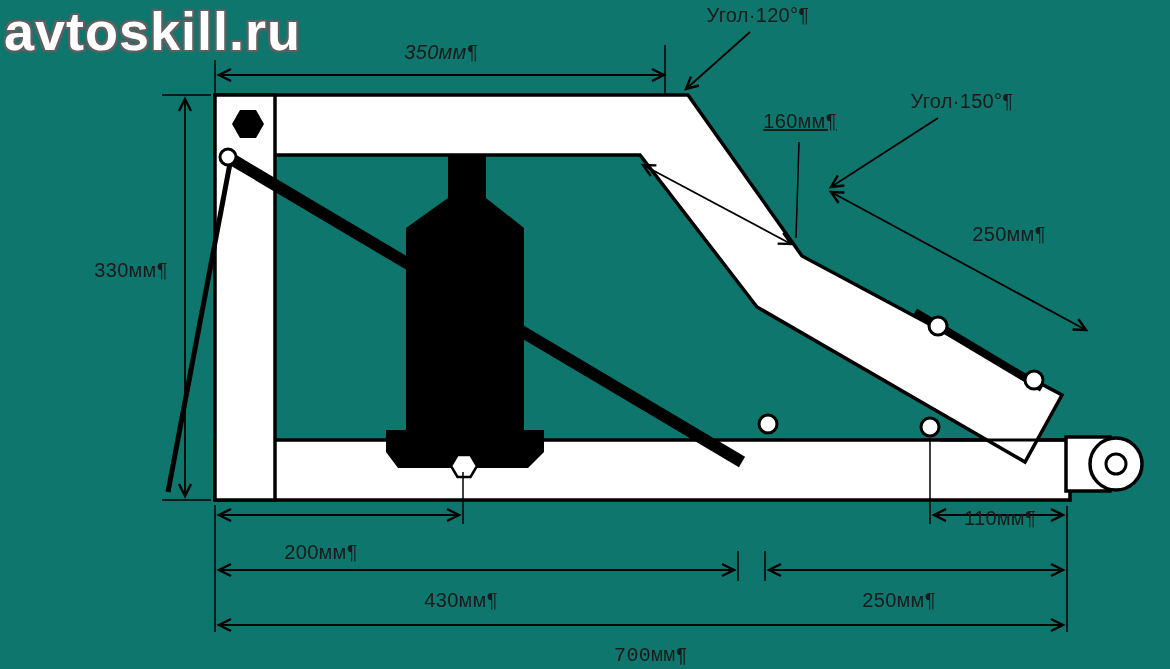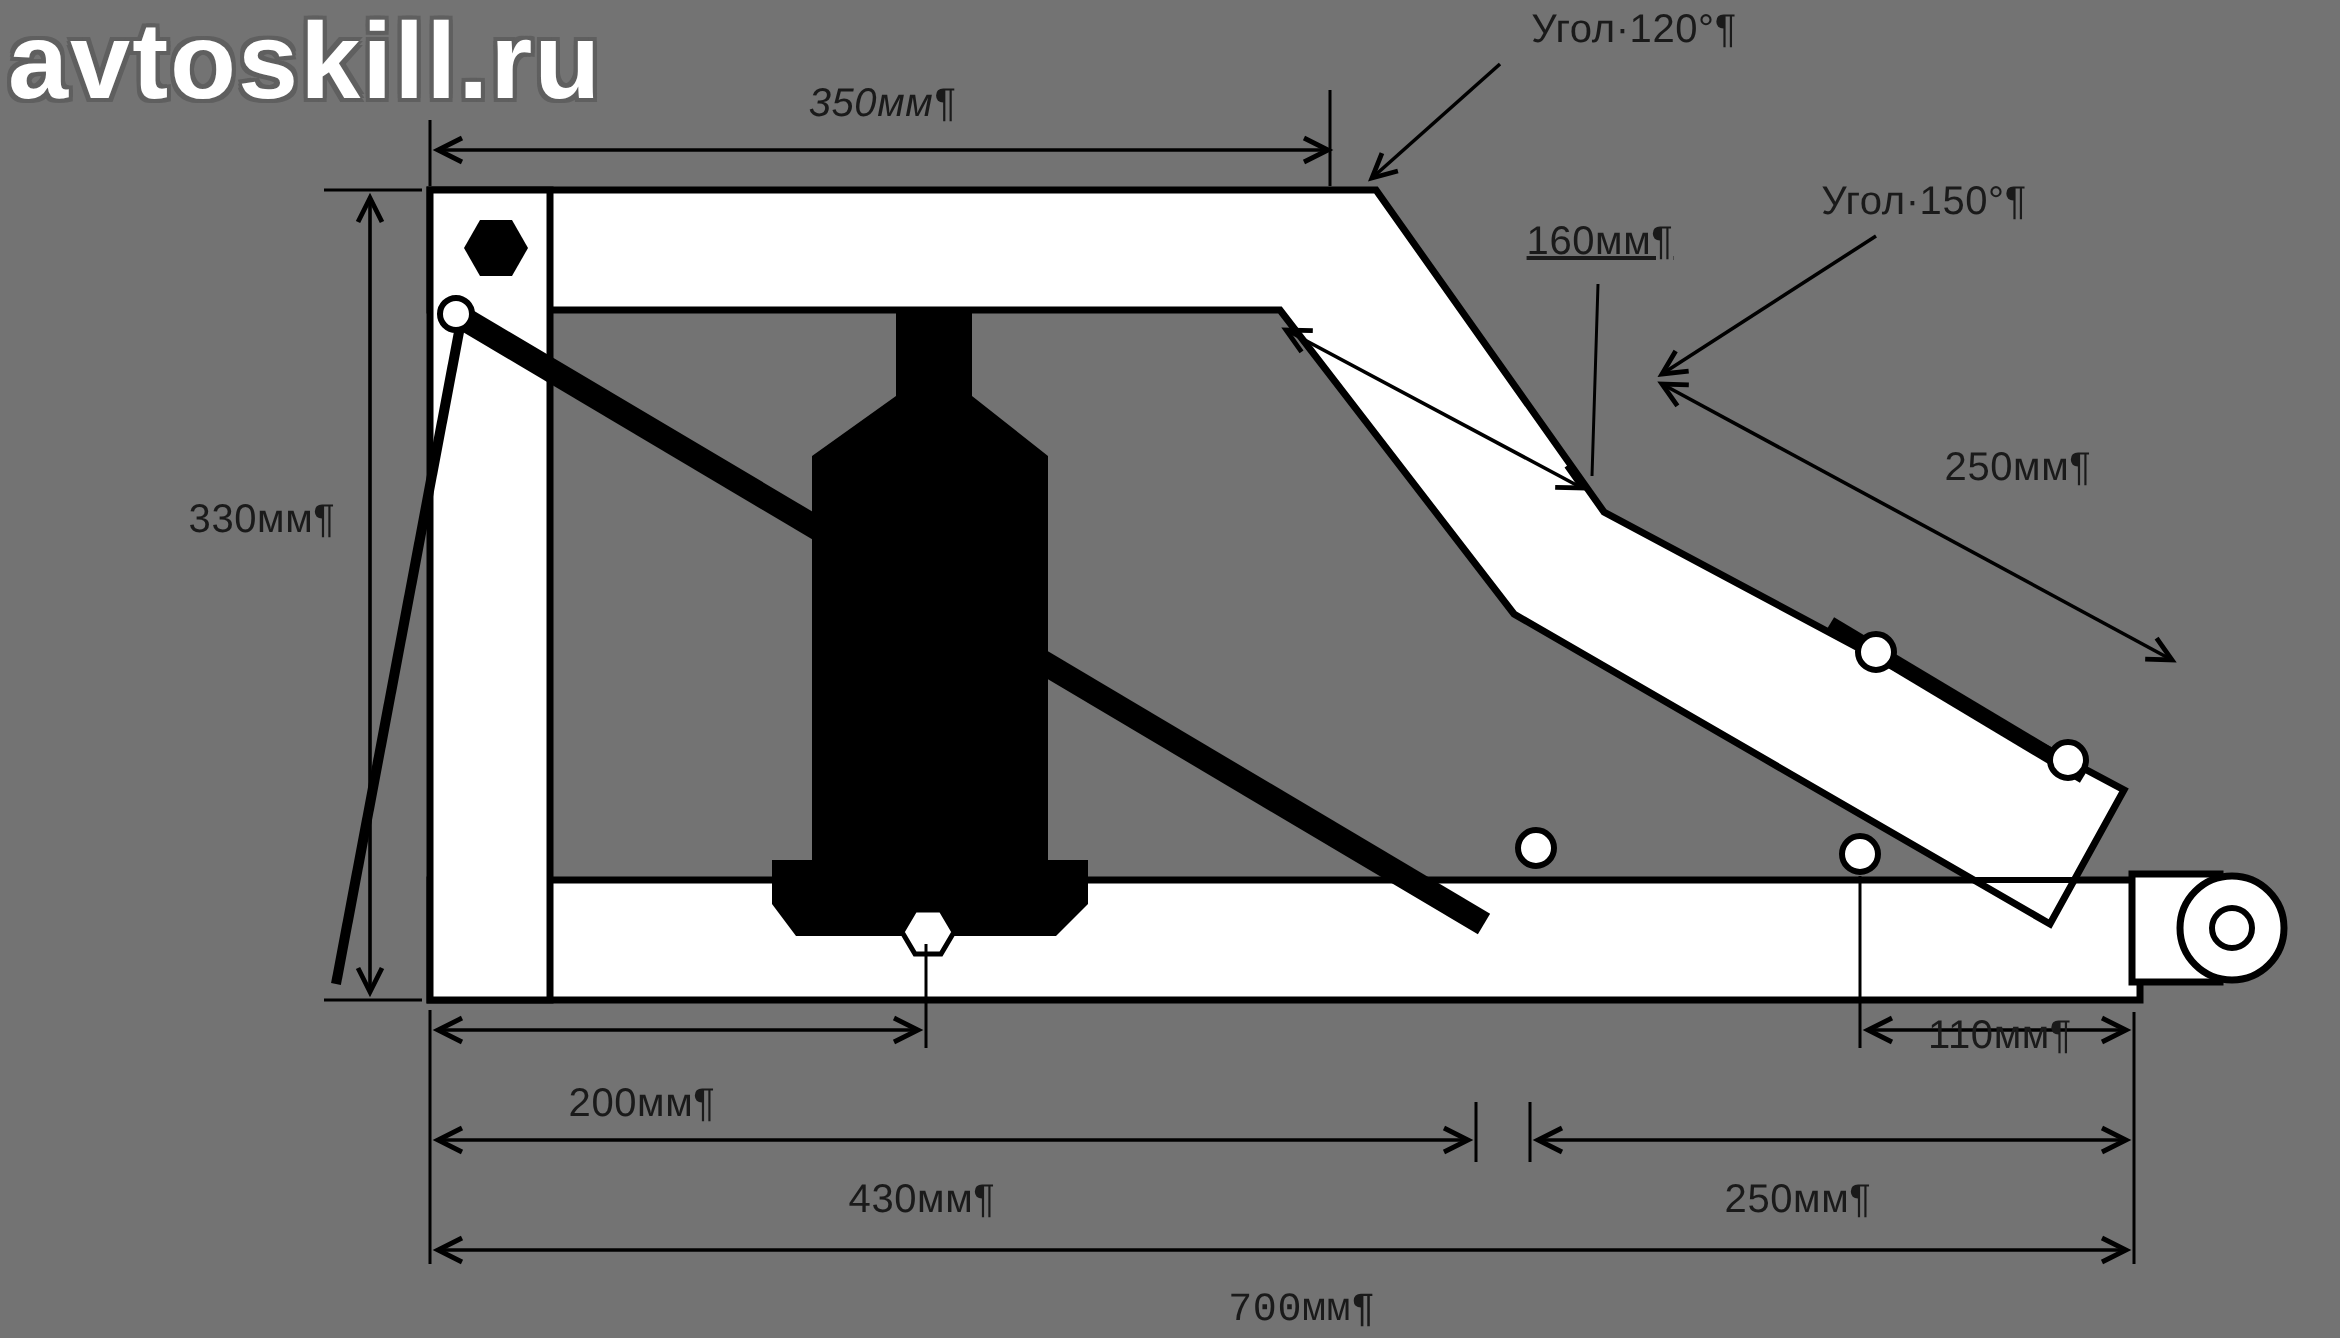--- a/index.html
+++ b/index.html
@@ -1,19 +1,19 @@
 <!DOCTYPE html>
 <html><head>
 <meta charset="utf-8">
 <style>
   html,body{margin:0;padding:0;background:#fff;}
   #stage{
     position:relative;
     width:1170px;height:669px;
-    background:#737373;
+    background:#0f766e;
     overflow:hidden;
     font-family:"Liberation Sans", sans-serif;
   }
   #stage svg{position:absolute;left:0;top:0;}
   .lbl{
     position:absolute;
     transform:translateX(-50%);
     font-size:20px;
     color:#1a1a1a;
     white-space:nowrap;
@@ -108,23 +108,23 @@
       <line x1="765" y1="551" x2="765" y2="581" stroke-width="1.5"></line>
 
       <line x1="219" y1="625" x2="1063" y2="625" marker-start="url(#arw)" marker-end="url(#arw)"></line>
       <line x1="215" y1="505" x2="215" y2="632" stroke-width="1.5"></line>
     </g>
   </svg>
 
   <div class="watermark">avtoskill.ru</div>
 
   <div class="lbl" style="left:441px;top:41px;font-style:italic;">350мм¶</div>
-  <div class="lbl" style="left:817px;top:4px;">Угол·120°¶</div>
+  <div class="lbl" style="left:758px;top:4px;">Угол·120°¶</div>
   <div class="lbl" style="left:800px;top:110px;text-decoration:underline;">160мм¶</div>
   <div class="lbl" style="left:962px;top:90px;text-align:right;">Угол·150°¶</div>
   <div class="lbl" style="left:1009px;top:223px;">250мм¶</div>
-  <div class="lbl" style="left:131px;top:249px;text-align:right;">330мм¶</div>
+  <div class="lbl" style="left:131px;top:259px;text-align:right;">330мм¶</div>
   <div class="lbl" style="left:321px;top:513px;margin-top:28px;">200мм¶</div>
   <div class="lbl" style="left:1000px;top:507px;">110мм¶</div>
   <div class="lbl" style="left:461px;top:589px;">430мм¶</div>
   <div class="lbl" style="left:899px;top:589px;">250мм¶</div>
   <div class="lbl" style="left:651px;top:644px;font-family:Liberation Mono, monospace;">700мм¶</div>
 </div>
 
 </body></html>

